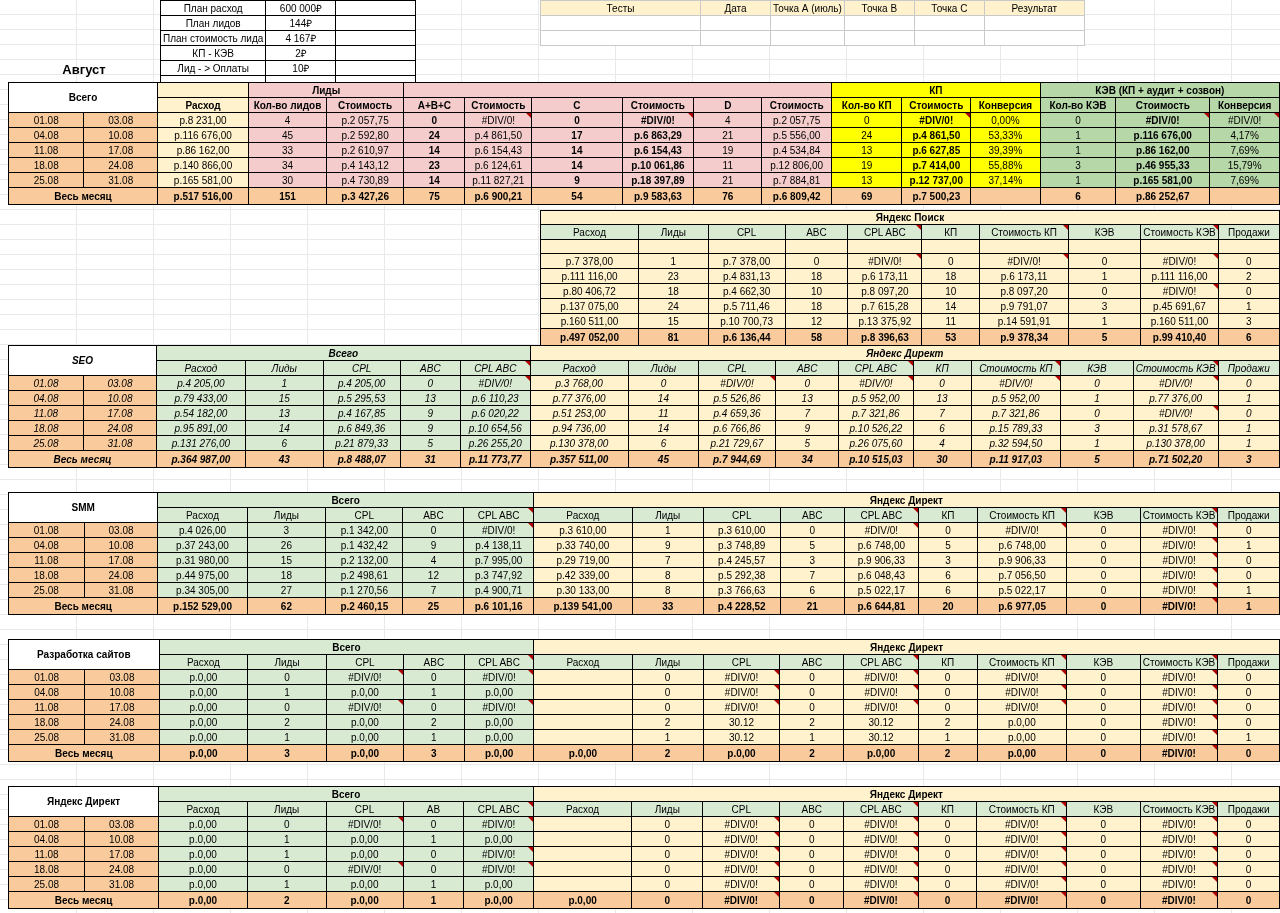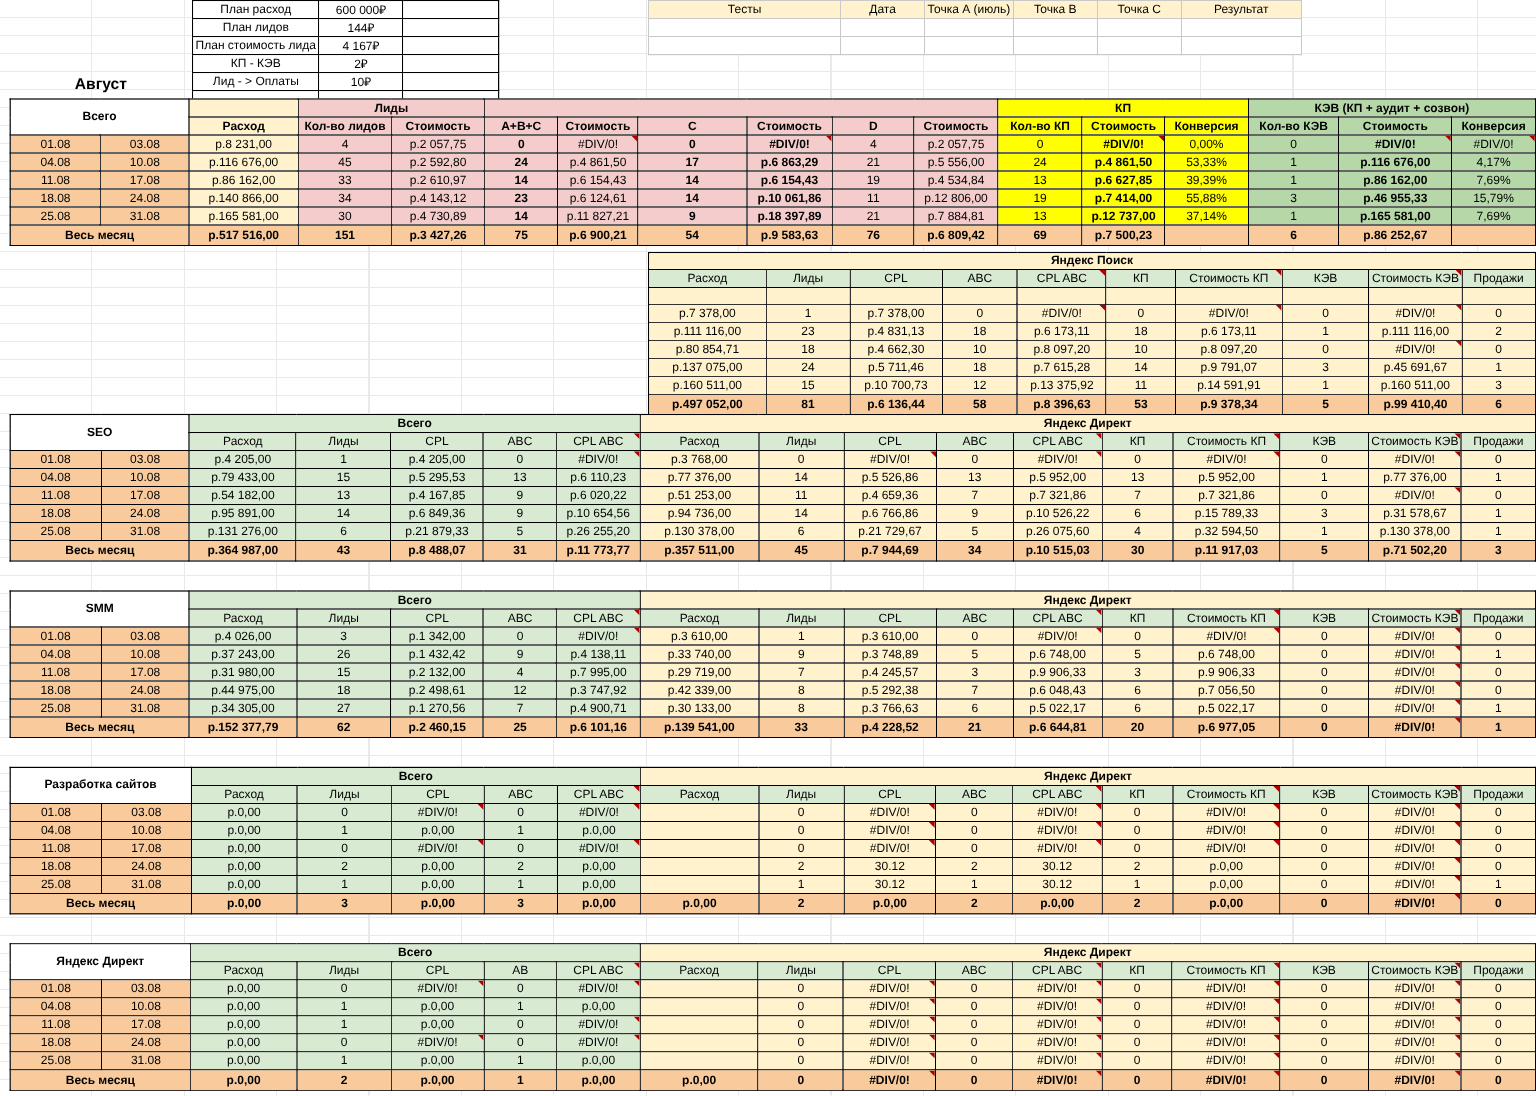--- a/index.html
+++ b/index.html
@@ -328,21 +328,21 @@
           <td class="cream">р.4 831,13</td>
           <td class="cream">18</td>
           <td class="cream">р.6 173,11</td>
           <td class="cream">18</td>
           <td class="cream">р.6 173,11</td>
           <td class="cream">1</td>
           <td class="cream">р.111 116,00</td>
           <td class="cream">2</td>
         </tr>
         <tr style="height: 15px;">
-          <td class="cream">р.80 854,71</td>
+          <td class="cream">р.80 406,72</td>
           <td class="cream">18</td>
           <td class="cream">р.4 662,30</td>
           <td class="cream">10</td>
           <td class="cream">р.8 097,20</td>
           <td class="cream">10</td>
           <td class="cream">р.8 097,20</td>
           <td class="cream">0</td>
           <td class="cream tri">#DIV/0!</td>
           <td class="cream">0</td>
         </tr>
@@ -377,21 +377,21 @@
           <td class="org b">58</td>
           <td class="org b">р.8 396,63</td>
           <td class="org b">53</td>
           <td class="org b">р.9 378,34</td>
           <td class="org b">5</td>
           <td class="org b">р.99 410,40</td>
           <td class="org b">6</td>
         </tr>
       </tbody>
     </table>
-    <table class="grid" style="left: 8px; top: 345px;">
+    <table class="grid" style="left: 8px; top: 345px; font-style: italic;">
       <colgroup>
         <col style="width: 77px;">
         <col style="width: 75px;">
         <col style="width: 90px;">
         <col style="width: 80px;">
         <col style="width: 78px;">
         <col style="width: 62px;">
         <col style="width: 70px;">
         <col style="width: 100px;">
         <col style="width: 72px;">
@@ -675,21 +675,21 @@
           <td class="cream">6</td>
           <td class="cream">р.5 022,17</td>
           <td class="cream">6</td>
           <td class="cream">р.5 022,17</td>
           <td class="cream">0</td>
           <td class="cream tri">#DIV/0!</td>
           <td class="cream">1</td>
         </tr>
         <tr style="height: 17px;">
           <td colspan="2" class="org b tl">Весь месяц</td>
-          <td class="org b">р.152 377,79</td>
+          <td class="org b">р.152 529,00</td>
           <td class="org b">62</td>
           <td class="org b">р.2 460,15</td>
           <td class="org b">25</td>
           <td class="org b">р.6 101,16</td>
           <td class="org b">р.139 541,00</td>
           <td class="org b">33</td>
           <td class="org b">р.4 228,52</td>
           <td class="org b">21</td>
           <td class="org b">р.6 644,81</td>
           <td class="org b">20</td>

